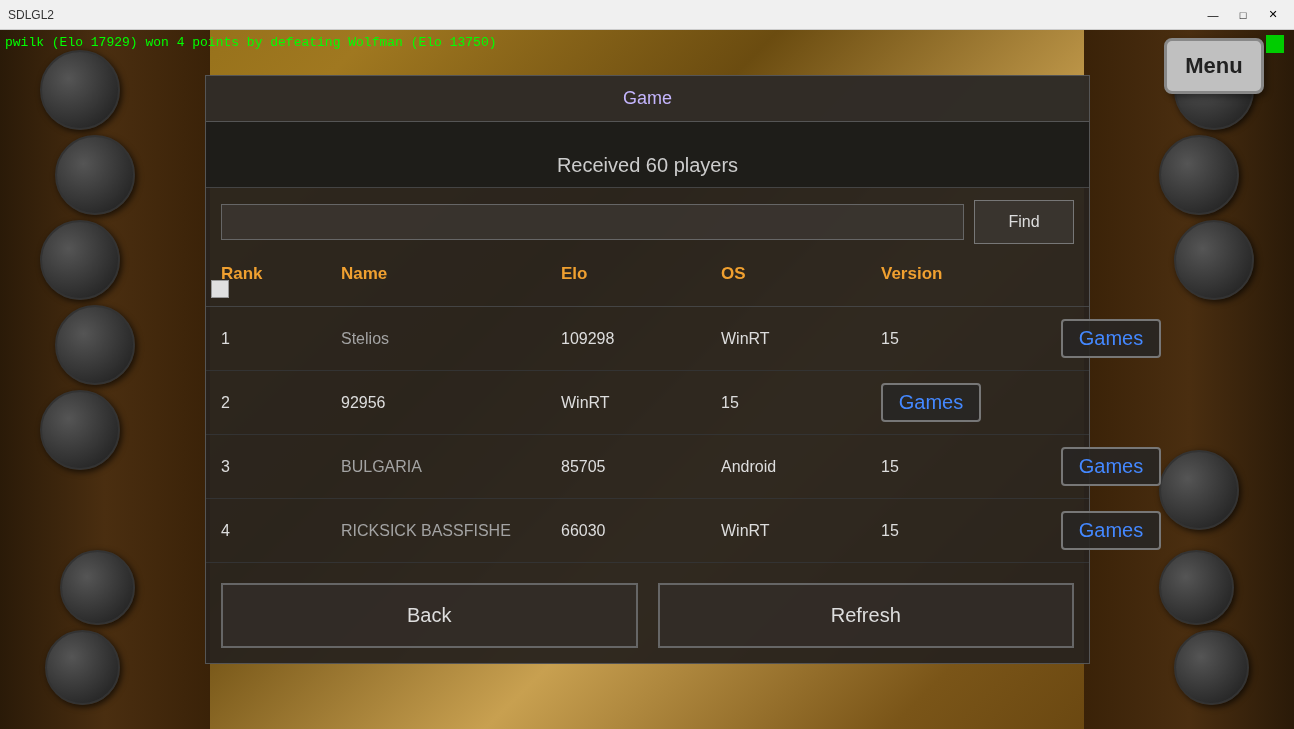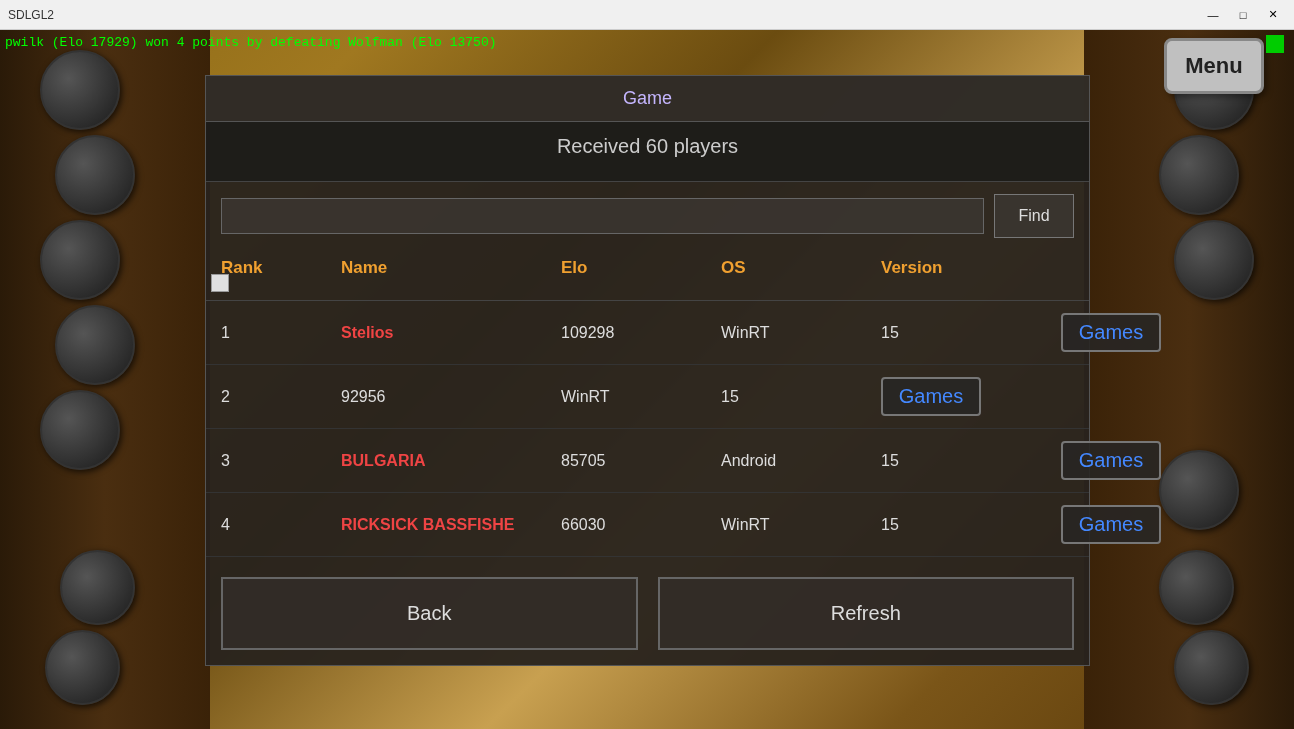--- a/index.html
+++ b/index.html
@@ -156,21 +156,21 @@
       padding: 10px 15px;
       border-bottom: 1px solid #444;
       min-height: 60px;
     }
 
     .received-text {
       color: #ccc;
       font-family: Arial, sans-serif;
       font-size: 20px;
       text-align: center;
-      margin-top: 3px;
+      margin-top: 22px;
     }
 
     
     .search-area {
       display: flex;
       align-items: center;
       padding: 12px 15px;
       gap: 10px;
     }
 
@@ -178,21 +178,21 @@
       flex: 1;
       height: 36px;
       background: rgba(60, 55, 50, 0.8);
       border: 1px solid #666;
       color: #ddd;
       font-size: 14px;
       padding: 0 8px;
     }
 
     .find-btn {
-      width: 80px;
+      width: 100px;
       height: 44px;
       background: rgba(60, 55, 50, 0.8);
       border: 1px solid #777;
       color: #ddd;
       font-family: Arial, sans-serif;
       font-size: 16px;
       cursor: pointer;
     }
 
     
@@ -239,22 +239,22 @@
       align-items: center;
     }
 
     .cell {
       font-family: Arial, sans-serif;
       font-size: 16px;
       color: #ddd;
     }
 
     .cell-name {
-      color: #ef4444;
-      font-weight: bold;
+      color: #a3a3a3;
+      font-weight: normal;
     }
 
     .games-btn {
       background: rgba(40, 38, 35, 0.9);
       border: 2px solid #777;
       border-radius: 4px;
       color: #4488ff;
       font-family: Arial, sans-serif;
       font-size: 20px;
       padding: 6px 14px;
@@ -266,21 +266,21 @@
     .bottom-btns {
       display: grid;
       grid-template-columns: 1fr 1fr;
       gap: 0;
       margin-top: 5px;
       padding: 15px;
       gap: 20px;
     }
 
     .bottom-btn {
-      height: 73px;
+      height: 65px;
       background: rgba(50, 45, 40, 0.85);
       border: 2px solid #666;
       color: #ddd;
       font-family: Arial, sans-serif;
       font-size: 20px;
       cursor: pointer;
     }
   </style>
 </head>
 <body>

